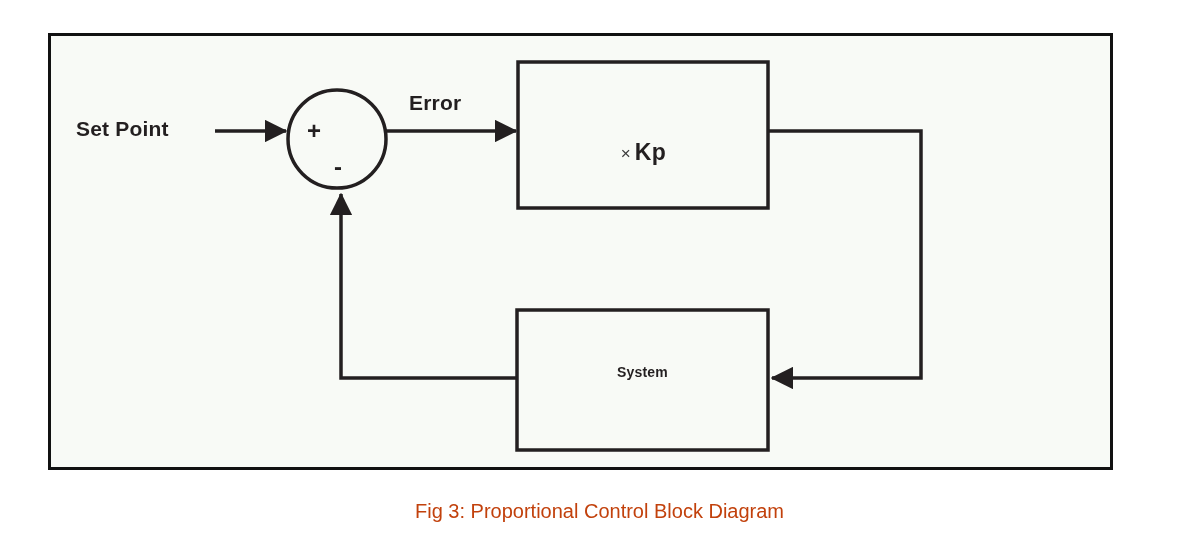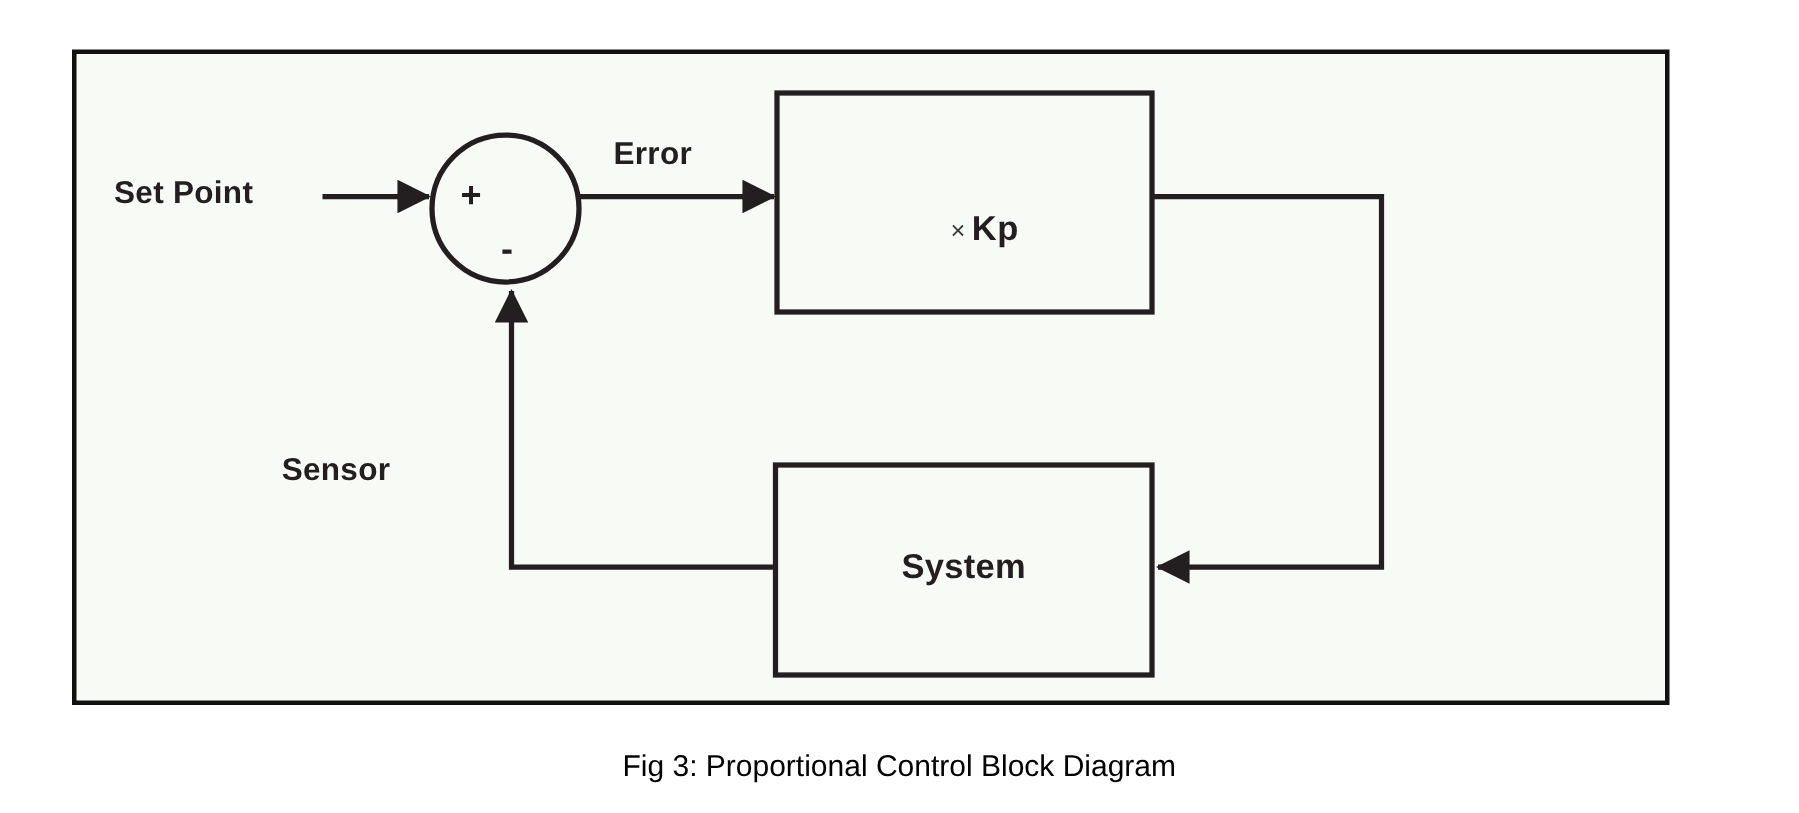--- a/index.html
+++ b/index.html
@@ -61,41 +61,41 @@
   }
 
   .lbl-error {
     left: 409px;
     top: 91px;
     font-size: 21px;
     letter-spacing: 0.2px;
   }
 
   .lbl-kp {
-    left: 518px;
+    left: 505px;
     top: 112px;
     width: 250px;
     text-align: center;
     font-size: 23px;
     letter-spacing: 0.3px;
   }
   .lbl-kp .mul {
     font-weight: normal;
     font-size: 17px;
     color: #3a3a3a;
     vertical-align: 1px;
     margin-right: 4px;
   }
 
   .lbl-system {
     left: 517px;
     top: 364px;
     width: 251px;
     text-align: center;
-    font-size: 23px;
+    font-size: 14px;
     letter-spacing: 0.2px;
   }
 
   .lbl-actuator {
     left: 948px;
     top: 225px;
     font-size: 21px;
     letter-spacing: 0.2px;
   }
 
@@ -125,21 +125,21 @@
   
   .caption {
     position: absolute;
     left: 0;
     top: 500px;
     width: 1199px;
     text-align: center;
     font-family: "Liberation Sans", sans-serif;
     font-weight: normal;
     font-size: 20px;
-    color: #000000;
+    color: #c2410c;
   }
 </style>
 </head>
 <body>
 
 <div id="figure-root">
 
   <div class="diagram-frame"></div>
 
   <svg class="diagram-canvas" viewBox="0 0 1199 542">
@@ -169,21 +169,20 @@
   <div class="lbl lbl-error">Error</div>
 
   <div class="lbl lbl-kp">
     <span class="mul">×</span><span>Kp</span>
   </div>
 
   <div class="lbl lbl-system">System</div>
 
 
   <div class="lbl lbl-sensor">
-    <div>Sensor</div>
   </div>
 
   <div class="lbl lbl-plus">+</div>
 
   <div class="lbl lbl-minus">-</div>
 
   <div class="caption">Fig 3: Proportional Control Block Diagram</div>
 
 </div>
 

